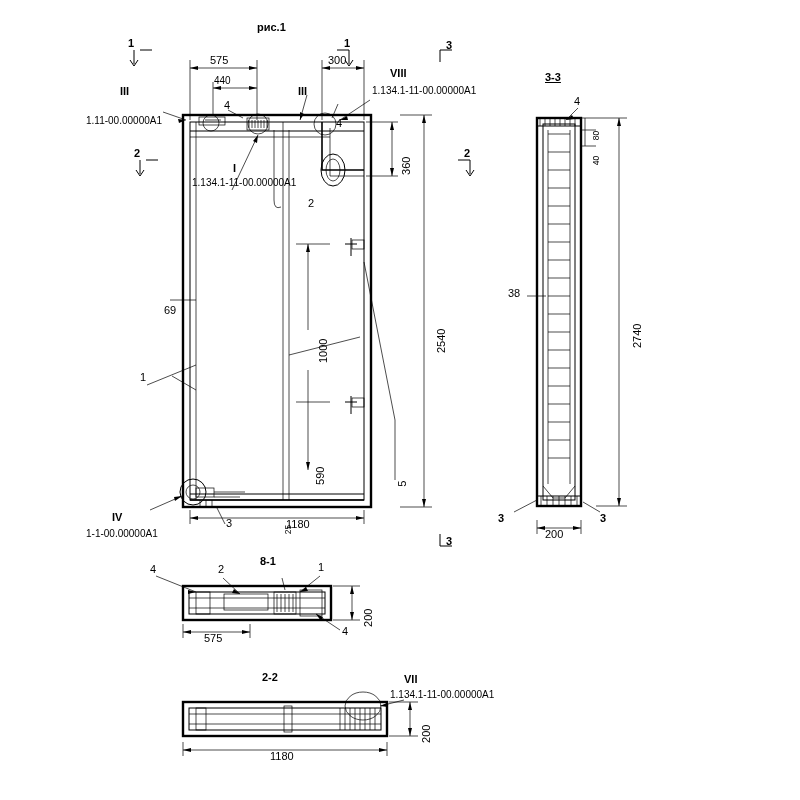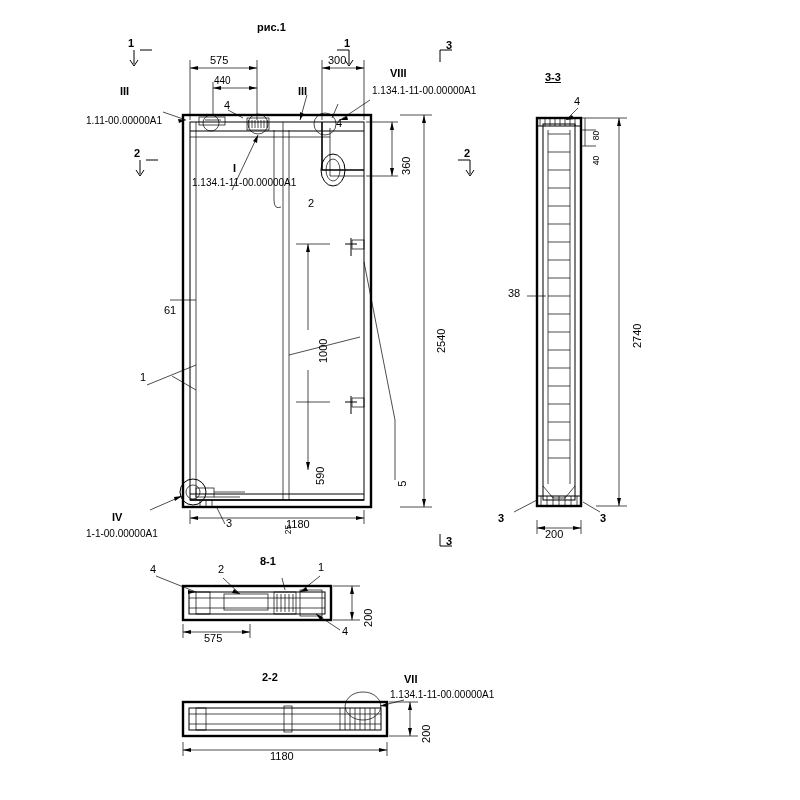--- a/index.html
+++ b/index.html
@@ -349,21 +349,21 @@
   <div class="lbl sm" style="left:214px;top:76px;">440</div>
   <div class="lbl" style="left:328px;top:55px;text-align:right;">300</div>
   <div class="lbl" style="left:286px;top:519px;">1180</div>
 
   <div class="lbl rot90" style="left:398px;top:160px;">360</div>
   <div class="lbl rot90" style="left:430px;top:335px;">2540</div>
   <div class="lbl rot90" style="left:312px;top:345px;">1000</div>
   <div class="lbl rot90" style="left:312px;top:470px;">590</div>
   <div class="lbl xs rot90" style="left:284px;top:525px;">25</div>
   <div class="lbl rot90" style="left:400px;top:478px;">5</div>
-  <div class="lbl" style="left:164px;top:305px;">61</div>
+  <div class="lbl" style="left:164px;top:305px;">69</div>
   <div class="lbl" style="left:140px;top:372px;">1</div>
 
   <div class="lbl bold" style="left:120px;top:86px;">III</div>
   <div class="lbl sm" style="left:86px;top:100px;margin-top:16px;">1.11-00.00000А1</div>
   <div class="lbl bold" style="left:298px;top:86px;">III</div>
   <div class="lbl bold" style="left:390px;top:68px;text-align:center;">VIII</div>
   <div class="lbl sm" style="left:372px;top:86px;">1.134.1-11-00.00000А1</div>
   <div class="lbl bold" style="left:233px;top:163px;">I</div>
   <div class="lbl sm" style="left:192px;top:178px;">1.134.1-11-00.00000А1</div>
   <div class="lbl bold" style="left:112px;top:512px;">IV</div>

